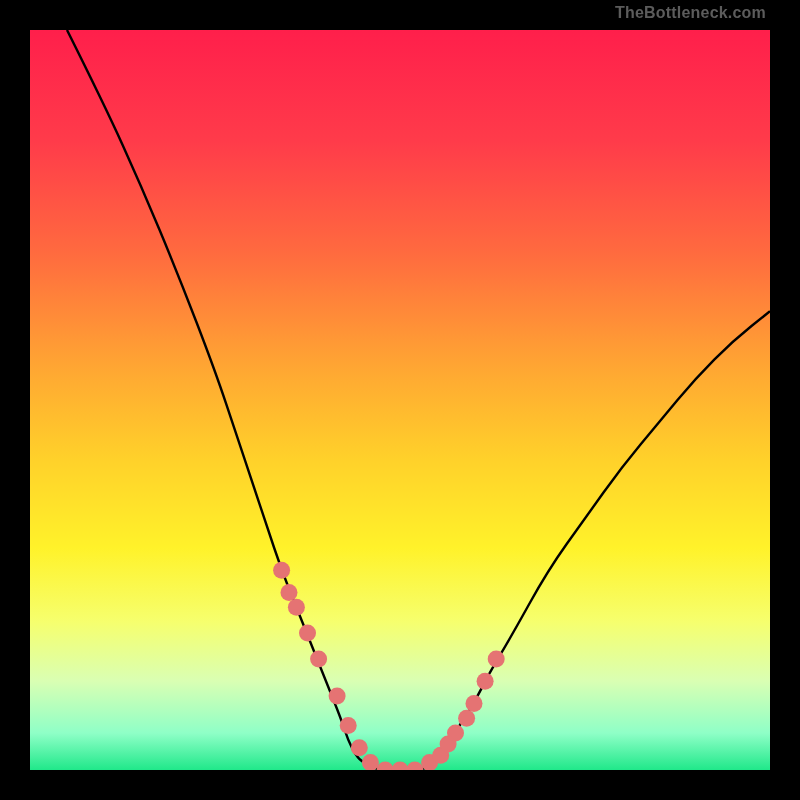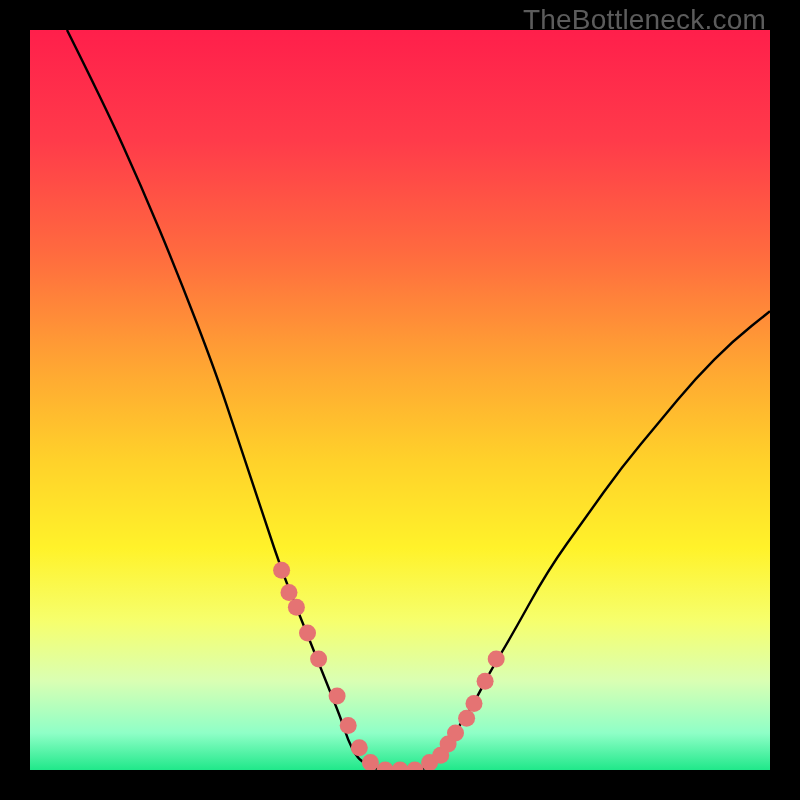--- a/index.html
+++ b/index.html
@@ -24,22 +24,22 @@
     width: 740px;
     height: 740px;
     overflow: hidden;
   }
   .watermark {
     position: absolute;
     top: 4px;
     right: 34px;
     color: #5c5c5c;
     font-family: Arial, Helvetica, sans-serif;
-    font-size: 28px;
-    font-weight: 400;
+    font-size: 16px;
+    font-weight: 700;
     letter-spacing: 0.2px;
   }
   svg {
     display: block;
   }
 </style>
 </head>
 <body>
 
 <div class="frame">

